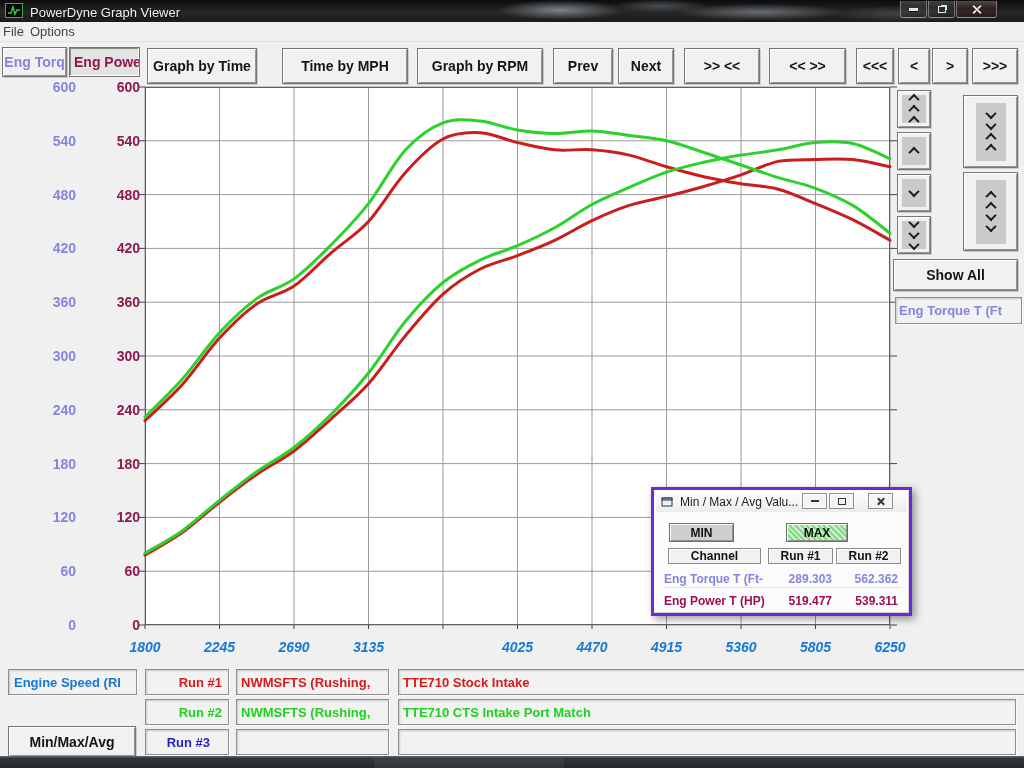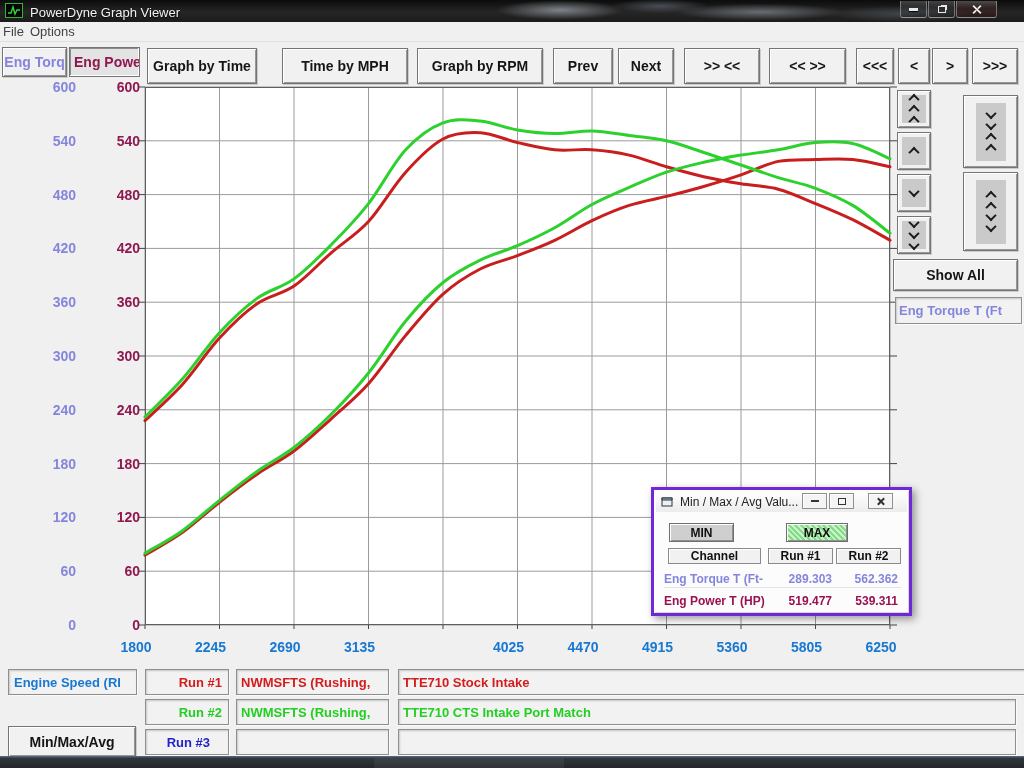--- a/index.html
+++ b/index.html
@@ -219,21 +219,21 @@
         <line x1="596" y1="538" x2="596" y2="542" stroke="#444" stroke-width="1"></line>
         <line x1="670.5" y1="538" x2="670.5" y2="542" stroke="#444" stroke-width="1"></line>
         <line x1="745" y1="538" x2="745" y2="542" stroke="#444" stroke-width="1"></line>
         <rect x="0.5" y="0.5" width="744" height="537" fill="none" stroke="#5f5f5f"></rect>
         <path d="M0.0,333.6C6.2,327.6 24.7,311.4 37.2,297.7C49.6,283.9 62.1,264.5 74.5,251.1C86.9,237.6 99.2,225.7 111.7,217.0C124.1,208.3 136.6,207.6 149.0,199.1C161.4,190.5 173.7,176.6 186.2,165.9C198.6,155.1 211.1,147.9 223.5,134.5C235.9,121.0 248.2,98.9 260.7,85.2C273.1,71.4 285.6,58.6 298.0,52.0C310.4,45.4 322.7,45.1 335.2,45.7C347.6,46.3 360.1,52.8 372.5,55.6C384.9,58.4 397.2,61.6 409.7,62.8C422.1,64.0 434.6,61.9 447.0,62.8C459.4,63.7 471.7,65.3 484.2,68.1C496.6,71.0 509.1,76.2 521.5,79.8C533.9,83.4 546.2,86.8 558.7,89.7C571.1,92.5 583.6,94.7 596.0,96.8C608.4,98.9 620.7,98.9 633.2,102.2C645.6,105.5 658.1,111.5 670.5,116.6C682.9,121.6 695.2,126.6 707.7,132.7C720.1,138.8 738.8,149.9 745.0,153.3" fill="none" stroke="#c81e1e" stroke-width="3" stroke-linecap="round" stroke-linejoin="round"></path>
         <path d="M0.0,468.1C6.2,464.3 24.7,454.5 37.2,445.6C49.6,436.8 62.1,424.9 74.5,415.2C86.9,405.4 99.2,395.9 111.7,387.4C124.1,378.8 136.6,373.3 149.0,364.0C161.4,354.8 173.7,343.0 186.2,331.8C198.6,320.6 211.1,310.7 223.5,296.8C235.9,282.9 248.2,263.3 260.7,248.4C273.1,233.4 285.6,218.2 298.0,207.1C310.4,196.1 322.7,188.4 335.2,182.0C347.6,175.6 360.1,173.4 372.5,168.6C384.9,163.8 397.2,159.2 409.7,153.3C422.1,147.5 434.6,139.4 447.0,133.6C459.4,127.8 471.7,122.4 484.2,118.4C496.6,114.3 509.1,112.5 521.5,109.4C533.9,106.3 546.2,103.1 558.7,99.5C571.1,95.9 583.6,92.1 596.0,87.9C608.4,83.7 620.7,77.0 633.2,74.4C645.6,71.9 658.1,72.9 670.5,72.6C682.9,72.3 695.2,71.4 707.7,72.6C720.1,73.8 738.8,78.6 745.0,79.8" fill="none" stroke="#c81e1e" stroke-width="3" stroke-linecap="round" stroke-linejoin="round"></path>
         <path d="M0.0,330.0C6.2,323.7 24.7,306.4 37.2,292.3C49.6,278.3 62.1,259.1 74.5,245.7C86.9,232.2 99.2,220.6 111.7,211.6C124.1,202.6 136.6,200.9 149.0,191.9C161.4,182.9 173.7,170.4 186.2,157.8C198.6,145.3 211.1,132.4 223.5,116.6C235.9,100.7 248.2,76.2 260.7,62.8C273.1,49.3 285.6,40.6 298.0,35.9C310.4,31.1 322.7,32.9 335.2,34.1C347.6,35.3 360.1,40.9 372.5,43.0C384.9,45.1 397.2,46.5 409.7,46.6C422.1,46.8 434.6,43.6 447.0,43.9C459.4,44.2 471.7,46.8 484.2,48.4C496.6,50.1 509.1,51.0 521.5,53.8C533.9,56.6 546.2,61.4 558.7,65.5C571.1,69.5 583.6,73.8 596.0,78.0C608.4,82.2 620.7,86.7 633.2,90.6C645.6,94.4 658.1,96.7 670.5,101.3C682.9,106.0 695.2,110.9 707.7,118.4C720.1,125.8 738.8,141.5 745.0,146.2" fill="none" stroke="#2dd12d" stroke-width="3" stroke-linecap="round" stroke-linejoin="round"></path>
         <path d="M0.0,466.3C6.2,462.5 24.7,452.7 37.2,443.9C49.6,435.0 62.1,423.2 74.5,413.4C86.9,403.5 99.2,393.5 111.7,384.7C124.1,375.9 136.6,370.0 149.0,360.5C161.4,350.9 173.7,339.7 186.2,327.3C198.6,314.9 211.1,301.6 223.5,286.0C235.9,270.5 248.2,249.1 260.7,234.0C273.1,218.9 285.6,205.6 298.0,195.5C310.4,185.3 322.7,179.2 335.2,173.1C347.6,166.9 360.1,164.1 372.5,158.7C384.9,153.3 397.2,147.7 409.7,140.8C422.1,133.9 434.6,124.2 447.0,117.5C459.4,110.7 471.7,105.8 484.2,100.4C496.6,95.0 509.1,89.4 521.5,85.2C533.9,81.0 546.2,78.2 558.7,75.3C571.1,72.5 583.6,70.2 596.0,68.1C608.4,66.1 620.7,64.9 633.2,62.8C645.6,60.7 658.1,56.6 670.5,55.6C682.9,54.5 695.2,53.8 707.7,56.5C720.1,59.2 738.8,69.2 745.0,71.7" fill="none" stroke="#2dd12d" stroke-width="3" stroke-linecap="round" stroke-linejoin="round"></path>
       </svg></div>
 
-  <div id="x-axis" style="position:absolute;left:136px;top:639px;width:745px;height:18px;color:#1878d2;">
+  <div id="x-axis" style="position:absolute;left:145px;top:639px;width:745px;height:18px;color:#1878d2;font-style:italic;">
       <div class="xlab" style="left: 0px;">1800</div>
       <div class="xlab" style="left: 74.5px;">2245</div>
       <div class="xlab" style="left: 149px;">2690</div>
       <div class="xlab" style="left: 223.5px;">3135</div>
       <div class="xlab" style="left: 298px; margin-top: 40px;">3580</div>
       <div class="xlab" style="left: 372.5px;">4025</div>
       <div class="xlab" style="left: 447px;">4470</div>
       <div class="xlab" style="left: 521.5px; text-align: center;">4915</div>
       <div class="xlab" style="left: 596px;">5360</div>
       <div class="xlab" style="left: 670.5px;">5805</div>

